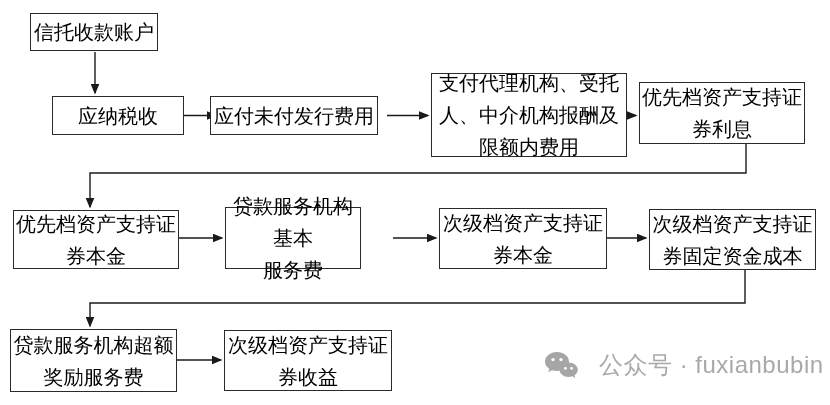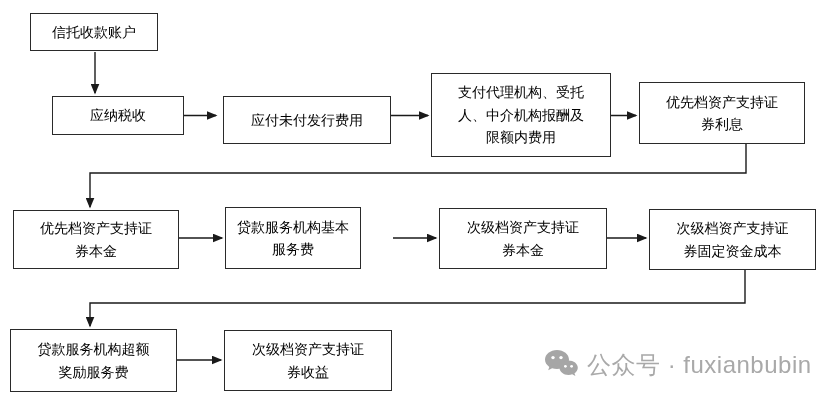--- a/index.html
+++ b/index.html
@@ -26,43 +26,43 @@
   .node {
     position: absolute;
     box-sizing: border-box;
     border: 1.5px solid #2a2a2a;
     background: #ffffff;
     display: flex;
     align-items: center;
     justify-content: center;
     text-align: center;
     color: #000000;
-    font-size: 14px;
+    font-size: 20px;
     line-height: 1.6;
     white-space: pre-line;
   }
   #n-trust            { left: 30px;  top: 13px;  width: 128px; height: 38px; }
   #n-taxes            { left: 24px;  top: 96px;  width: 132px; height: 39px; margin-left: 28px; }
-  #n-issuance         { left: 223px; top: 96px;  width: 168px; height: 48px; }
-  #n-agency           { left: 431px; top: 73px;  width: 180px; height: 84px; }
+  #n-issuance         { left: 210px; top: 96px;  width: 168px; height: 39px; }
+  #n-agency           { left: 431px; top: 73px;  width: 196px; height: 84px; }
   #n-senior-interest  { left: 639px; top: 82px;  width: 166px; height: 62px; }
   #n-senior-principal { left: 13px;  top: 210px; width: 166px; height: 59px; }
   #n-base-fee         { left: 225px; top: 207px; width: 136px; height: 62px; }
   #n-sub-principal    { left: 439px; top: 208px; width: 168px; height: 61px; }
   #n-fixed-cost       { left: 649px; top: 209px; width: 167px; height: 61px; }
   #n-excess-fee       { left: 10px;  top: 329px; width: 167px; height: 63px; }
   #n-sub-earnings     { left: 224px; top: 330px; width: 168px; height: 61px; }
 
   .footer {
     position: absolute;
     left: 544px;
     top: 349px;
     display: flex;
-    align-items: flex-start;
-    gap: 9px;
+    align-items: flex-end;
+    gap: 21px;
   }
   .footer .wm-text {
     color: #a9a9a9;
     font-size: 24px;
     letter-spacing: 0.5px;
     white-space: nowrap;
   }
   .footer svg { display: block; }
 </style>
 </head>

